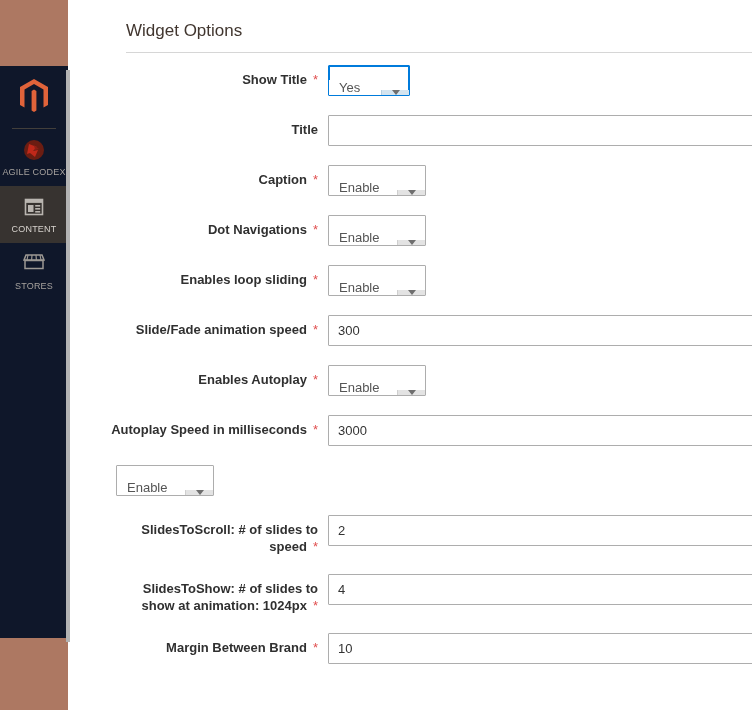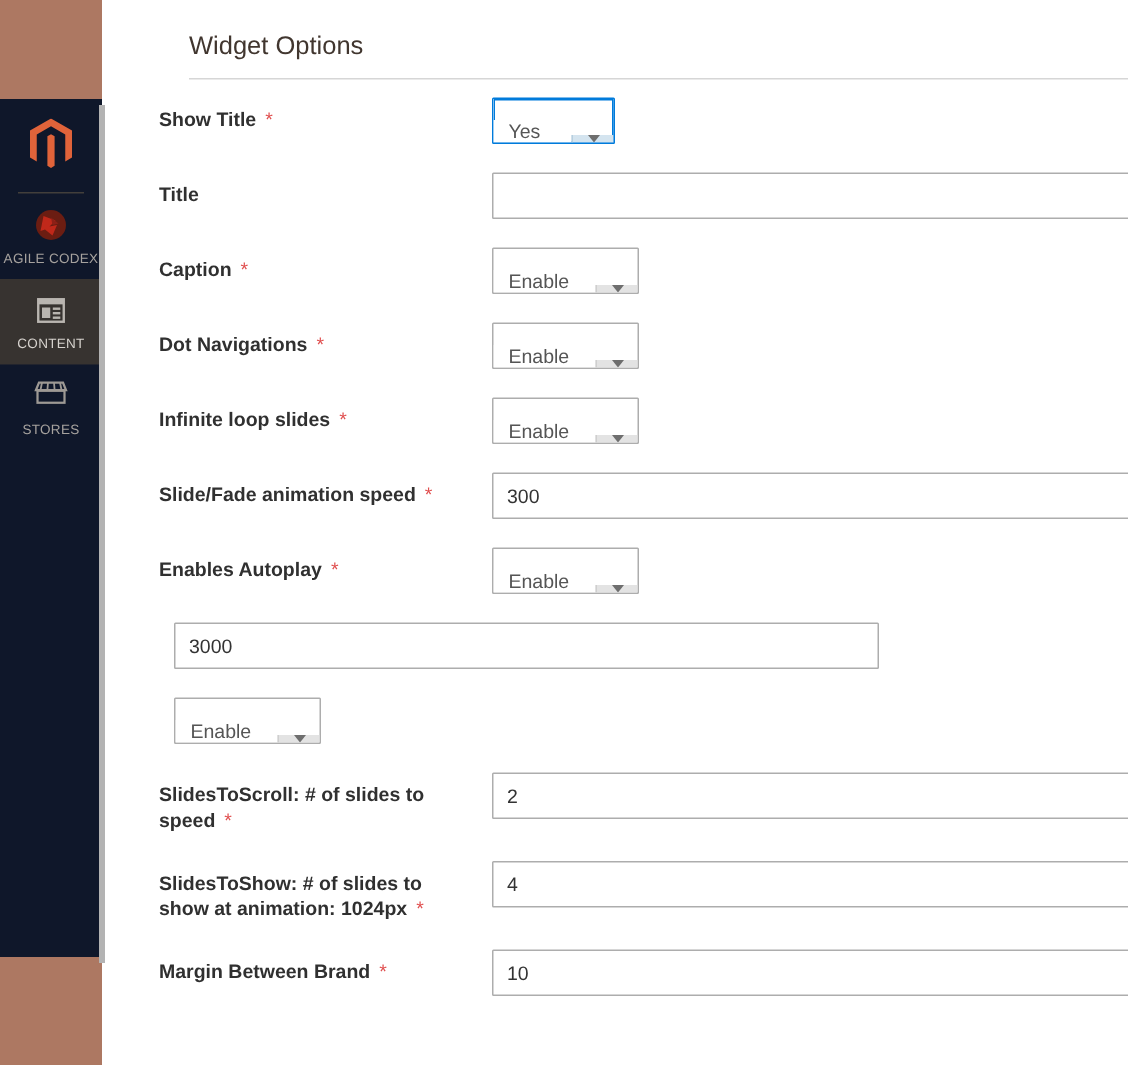--- a/index.html
+++ b/index.html
@@ -129,20 +129,21 @@
   .field {
     position: relative;
     display: flex;
     align-items: flex-start;
     margin-bottom: 19px;
     min-height: 31px;
   }
   .field-label-wrap {
     width: 212px;
     flex: 0 0 212px;
+    text-align: right;
     padding-top: 6px;
     box-sizing: border-box;
   }
   .field-label {
     font-size: 13px;
     font-weight: bold;
     color: #303030;
     line-height: 17px;
     display: inline;
   }
@@ -318,21 +319,21 @@
         <div class="field">
           <div class="field-label-wrap"><span class="field-label">Dot Navigations</span><span class="req-star">*</span></div>
           <div class="field-control"><div class="ctl-select">
               <span class="sel-value">Enable</span>
               <span class="sel-arrow">
                 <span class="caret"></span>
               </span>
             </div></div>
         </div>
         <div class="field">
-          <div class="field-label-wrap"><span class="field-label">Infinite loop slides</span><span class="req-star">*</span></div>
+          <div class="field-label-wrap"><span class="field-label">Enables loop sliding</span><span class="req-star">*</span></div>
           <div class="field-control"><div class="ctl-select">
               <span class="sel-value">Enable</span>
               <span class="sel-arrow">
                 <span class="caret"></span>
               </span>
             </div></div>
         </div>
         <div class="field wide">
           <div class="field-label-wrap"><span class="field-label">Slide/Fade animation speed</span><span class="req-star">*</span></div>
           <div class="field-control">
@@ -342,20 +343,21 @@
         <div class="field">
           <div class="field-label-wrap"><span class="field-label">Enables Autoplay</span><span class="req-star">*</span></div>
           <div class="field-control"><div class="ctl-select">
               <span class="sel-value">Enable</span>
               <span class="sel-arrow">
                 <span class="caret"></span>
               </span>
             </div></div>
         </div>
         <div class="field wide">
+          <div class="field-label-wrap"><span class="field-label">Autoplay Speed in milliseconds</span><span class="req-star">*</span></div>
           <div class="field-control">
             <input type="text" class="ctl-input" value="3000" style="">
           </div>
         </div>
         <div class="field">
           <div class="field-control"><div class="ctl-select">
               <span class="sel-value">Enable</span>
               <span class="sel-arrow">
                 <span class="caret"></span>
               </span>

